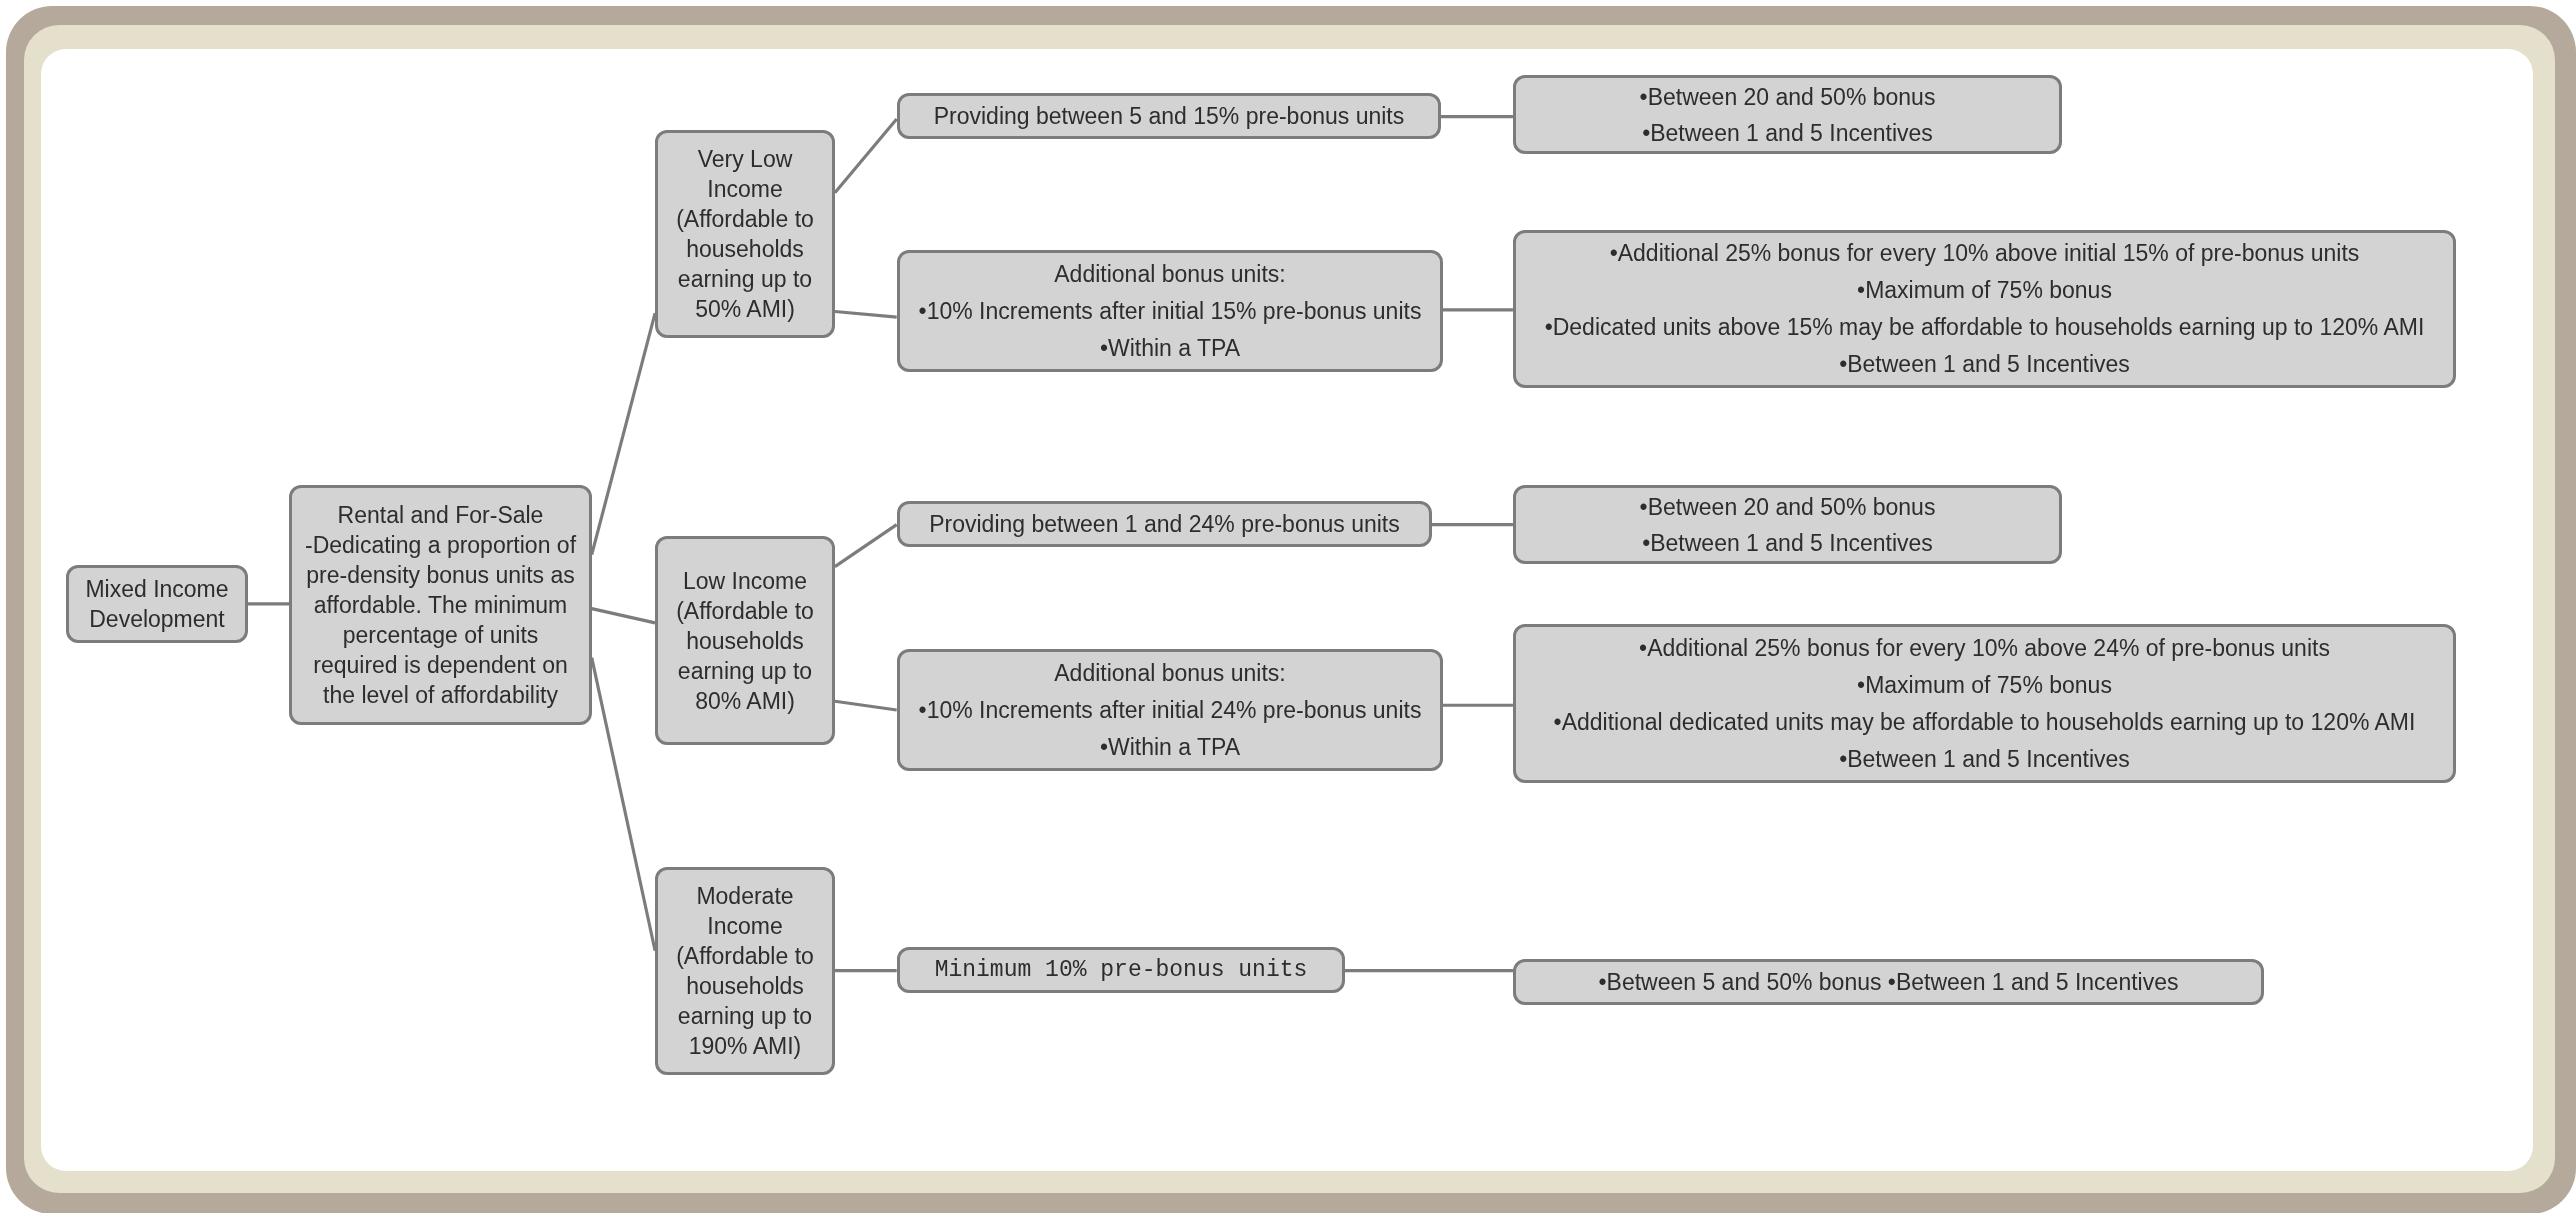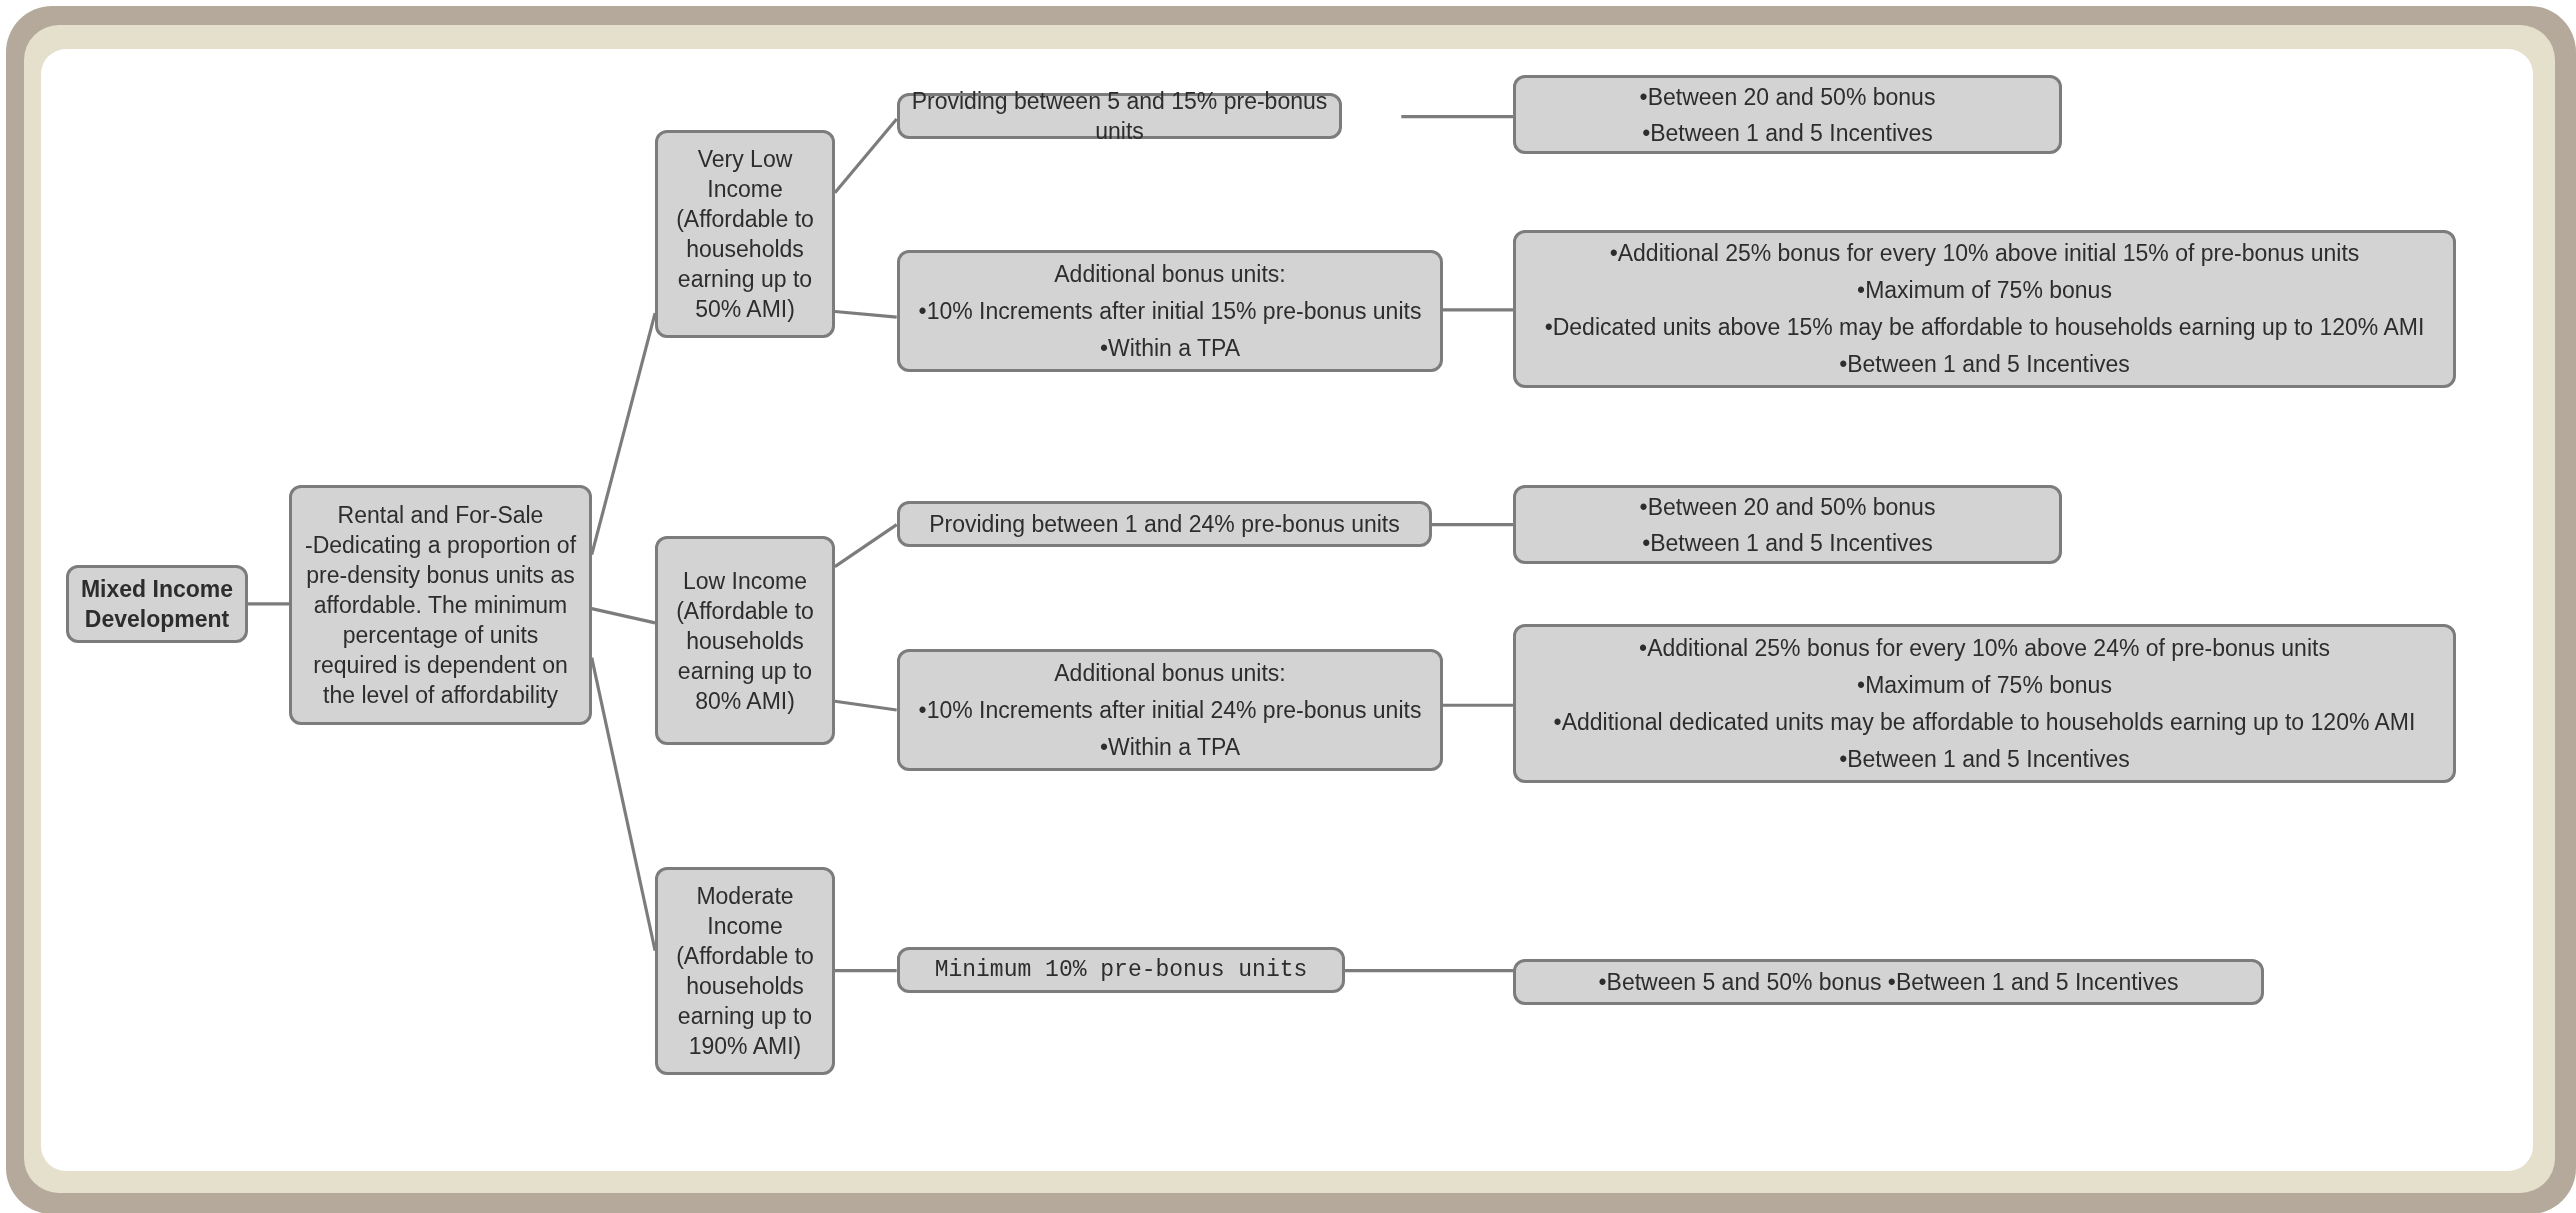--- a/index.html
+++ b/index.html
@@ -29,21 +29,21 @@
     background:#d3d3d3;
     border:3.2px solid #7c7c7c;
     border-radius:12px;
     display:flex;flex-direction:column;justify-content:center;
     text-align:center;
     white-space:pre-line;
     color:#2d2d2d;
     font-size:23px;
     padding:3.2px 8px;
   }
-  .node.bold{font-weight:bold;}
+  .node.bold{font-weight:normal;}
 </style>
 </head>
 <body>
 
 <div id="stage">
   <div class="frame-outer">
     <div class="frame-inner">
       <div class="frame-content"></div>
     </div>
   </div>
@@ -72,21 +72,21 @@
 affordable. The minimum
 percentage of units
 required is dependent on
 the level of affordability</div>
       <div class="node" style="left: 655px; top: 130px; width: 180px; height: 208px; line-height: 30px;">Very Low
 Income
 (Affordable to
 households
 earning up to
 50% AMI)</div>
-      <div class="node" style="left: 897px; top: 93px; width: 445px; height: 46px; line-height: 30px;">Providing between 5 and 15% pre-bonus units</div>
+      <div class="node" style="left: 897px; top: 93px; width: 544px; height: 46px; line-height: 30px;">Providing between 5 and 15% pre-bonus units</div>
       <div class="node" style="left: 1513px; top: 75px; width: 549px; height: 79px; line-height: 36px;">•Between 20 and 50% bonus
 •Between 1 and 5 Incentives</div>
       <div class="node" style="left: 897px; top: 250px; width: 546px; height: 122px; line-height: 37px;">Additional bonus units:
 •10% Increments after initial 15% pre-bonus units
 •Within a TPA</div>
       <div class="node" style="left: 1513px; top: 230px; width: 943px; height: 158px; line-height: 37px;">•Additional 25% bonus for every 10% above initial 15% of pre-bonus units
 •Maximum of 75% bonus
 •Dedicated units above 15% may be affordable to households earning up to 120% AMI
 •Between 1 and 5 Incentives</div>
       <div class="node" style="left: 655px; top: 536px; width: 180px; height: 209px; line-height: 30px;">Low Income

